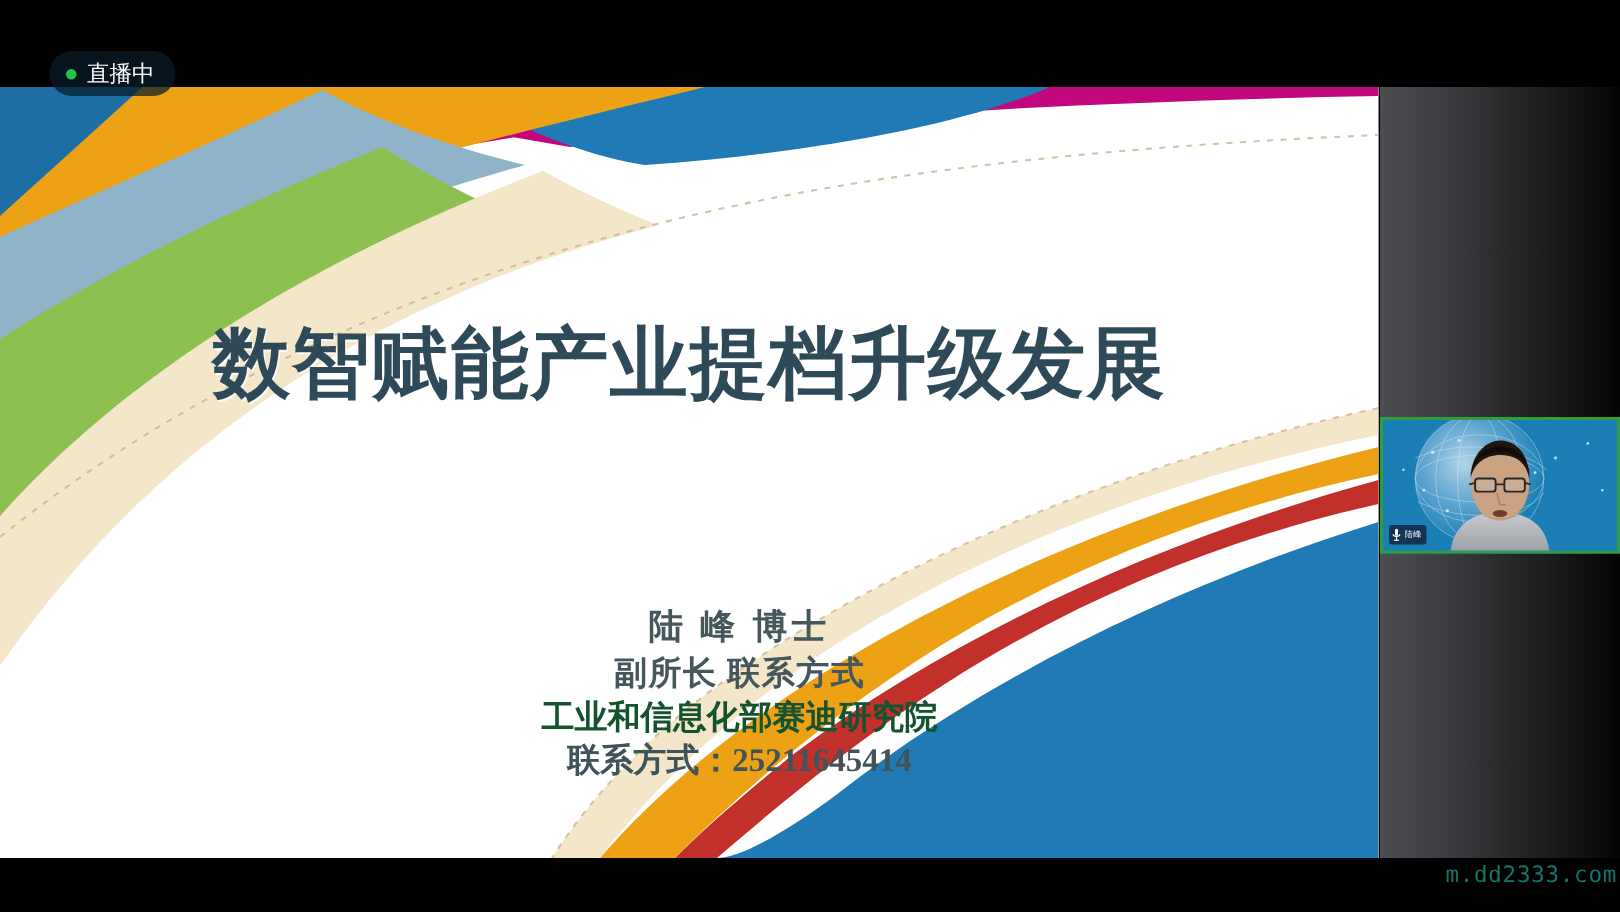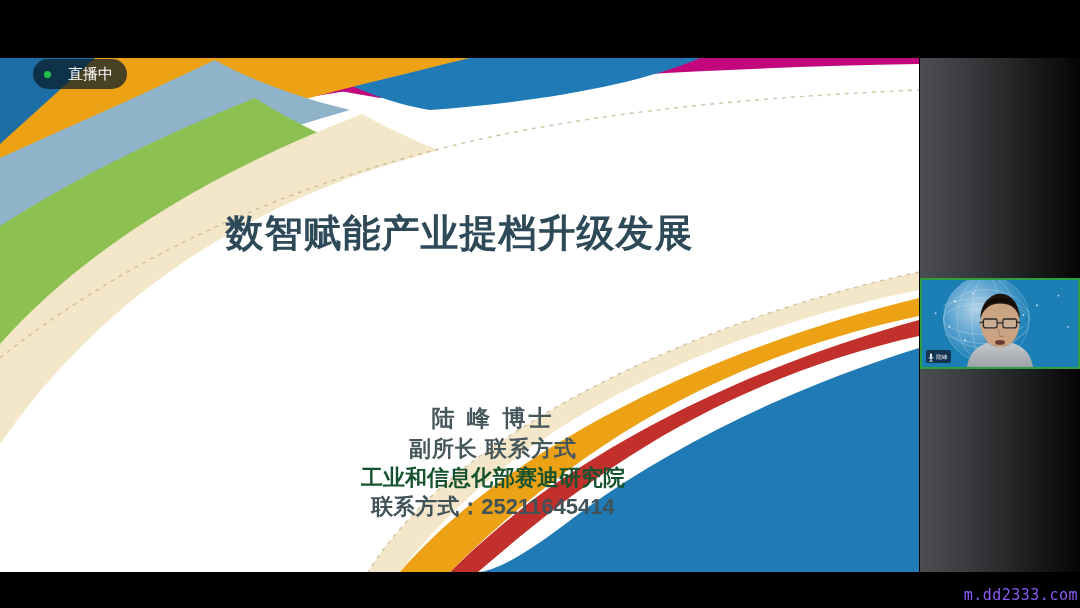--- a/index.html
+++ b/index.html
@@ -37,51 +37,52 @@
     inset: 0;
     width: 100%; height: 100%;
   }
 
   
   .slide-title {
     position: absolute;
     left: 0; top: 150px;
     width: 919px;
     text-align: center;
-    font-size: 38px;
+    font-size: 52px;
     font-weight: bold;
     letter-spacing: 1px;
     color: #2e4a58;
     text-shadow: 1px 1px 0 rgba(255,255,255,0.85);
     white-space: nowrap;
   }
 
   
   .speaker-block {
     position: absolute;
     left: 0; top: 345px;
     width: 986px;
     text-align: center;
     color: #46575c;
     font-weight: bold;
     line-height: 1.33;
+    font-family: Liberation Serif, serif;
   }
   .speaker-name     { font-size: 23px; letter-spacing: 3px; }
   .speaker-title    { font-size: 22px; letter-spacing: 1px; }
   .speaker-org      { font-size: 22px; letter-spacing: 0px; color: #14532d; }
   .speaker-contact  { font-size: 22px; letter-spacing: 0px; color: #3f5358; }
 
   
   .live-badge {
     position: absolute;
-    left: 33px; top: 59px;
+    left: 33px; top: 34px;
     height: 30px;
     display: flex;
     align-items: center;
-    gap: 17px;
+    gap: 7px;
     padding: 0 14px 0 11px;
     border-radius: 15px;
     background: rgba(10, 28, 40, 0.72);
     color: #ffffff;
     font-size: 15px;
     z-index: 40;
   }
   .live-dot {
     width: 7px; height: 7px;
     border-radius: 50%;
@@ -117,24 +118,24 @@
     color: #e9eef5;
     line-height: 1;
     letter-spacing: 0px;
     transform: scale(0.95);
   }
   .mic-ico { display: block; }
 
   
   .watermark {
     position: absolute;
-    right: 2px; bottom: 4px;
+    right: 2px; bottom: 16px;
     font-family: "DejaVu Sans Mono", "Liberation Mono", monospace;
     font-size: 15px;
-    color: #8b5cf6;
+    color: #0f766e;
     letter-spacing: 0.5px;
     z-index: 50;
   }
 </style>
 </head>
 <body>
 
 <div id="app">
 
   <div class="right-panel"></div>

